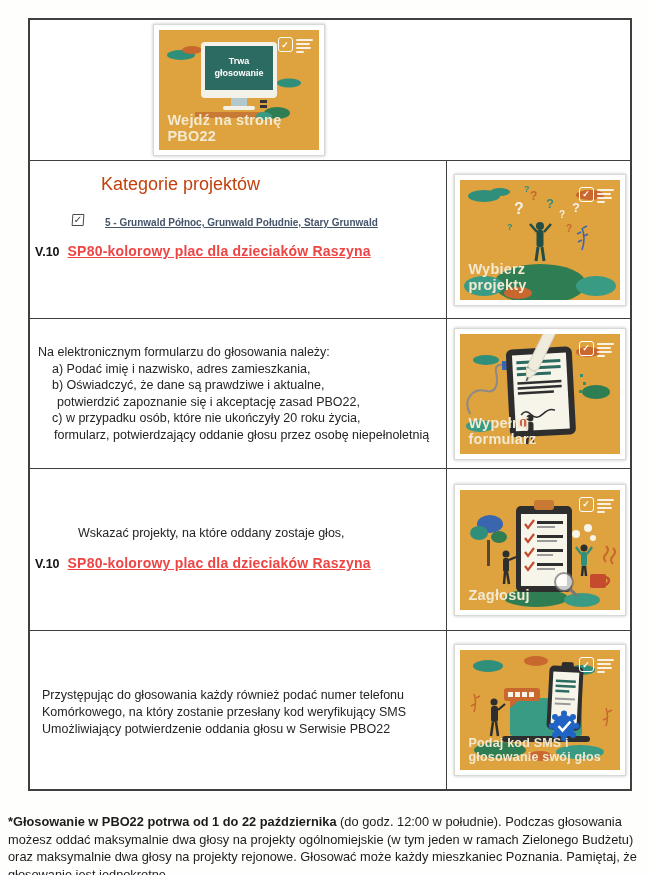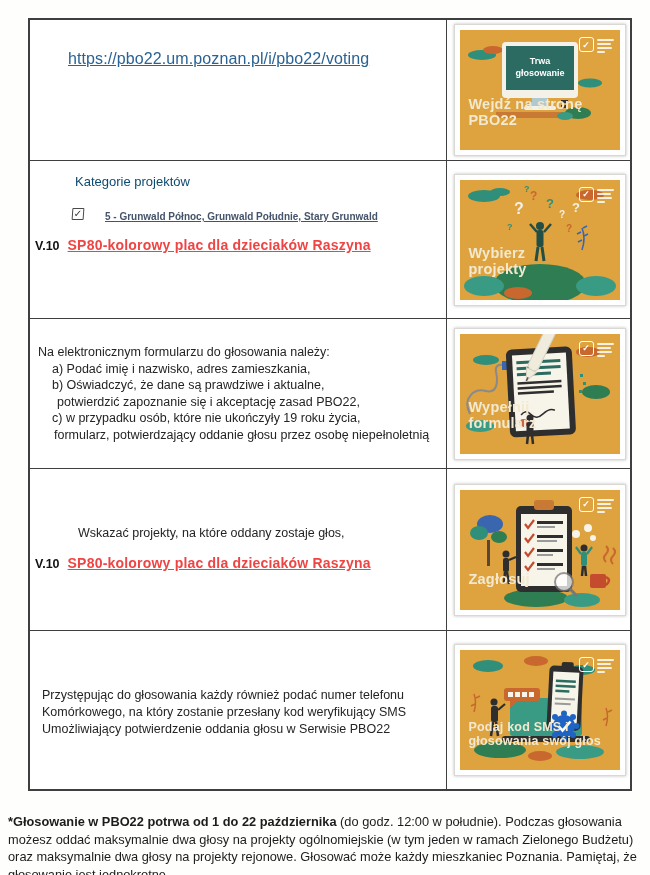--- a/index.html
+++ b/index.html
@@ -16,21 +16,21 @@
   }
   .trow{display:grid;grid-template-columns:417px 185px;border-top:1.5px solid #3f3f3f;}
   .trow:first-child{border-top:none;}
   .cell-text{position:relative;border-right:1.5px solid #3f3f3f;overflow:hidden;}
   .cell-img{display:flex;align-items:center;justify-content:center;}
   .h1{height:140px}.h2{height:158px}.h3{height:150px}.h4{height:162px}.h5{height:159px}
 
   
   .url-line{padding:30px 0 0 38px;}
   .url{color:#2a6293;text-decoration:underline;font-size:16px;letter-spacing:.1px;}
-  .r2-heading{padding:13px 0 0 45px;font-size:13px;color:#0c4a6e;}
+  .r2-heading{padding:13px 0 0 71px;font-size:18px;color:#c2410c;}
   .r2-check-line{display:flex;margin:17px 0 0 42px;gap:21px;align-items:flex-start;}
   .checkbox{
     width:12px;height:12px;border:1.5px solid #4a4a4a;border-radius:1px;margin-top:2px;
     display:flex;align-items:center;justify-content:center;
     font-size:10px;color:#333;line-height:1;background:#fdfdfd;
     transform:skewX(-4deg);
   }
   .district{font-size:10px;font-weight:bold;color:#44546a;text-decoration:underline;margin-top:5px;}
   .project-line{margin:15px 0 0 5px;display:flex;gap:8px;align-items:baseline;}
   .r4 .project-line{margin-left:5px;}
@@ -55,21 +55,21 @@
   
   .photo{
     background:#fff;padding:5px;border:1px solid #d8d8d4;
     box-shadow:0 0 3px rgba(0,0,0,.25);
   }
   .art{
     position:relative;width:160px;height:120px;background:#dea23e;overflow:hidden;
   }
   .art svg{position:absolute;inset:0;}
   .caption{
-    position:absolute;left:9px;bottom:22px;color:#f2e9d0;font-weight:bold;
+    position:absolute;left:9px;bottom:6px;color:#f2e9d0;font-weight:bold;
     font-size:14.5px;line-height:1.12;letter-spacing:.2px;
   }
   .cap1{width:122px;} .cap2{width:82px;} .cap3{width:92px;} .cap5{width:150px;font-size:12.5px;}
   .pbo-logo{position:absolute;top:7px;right:6px;display:flex;gap:3px;align-items:flex-start;}
   .logo-box{
     width:15px;height:15px;border:1.7px solid #fff;border-radius:3px;color:#fff;
     font-size:9px;display:flex;align-items:center;justify-content:center;font-weight:bold;
   }
   .logo-lines i{display:block;height:2px;background:#fff;opacity:.85;margin:2px 0;border-radius:1px;}
   .logo-lines i:nth-child(1){width:17px;}
@@ -77,25 +77,20 @@
   .logo-lines i:nth-child(3){width:15px;}
   .logo-lines i:nth-child(4){width:8px;}
 </style>
 </head>
 <body>
 
 <div class="sheet">
   <div class="doc-table">
 
     <div class="trow h1">
-      <div class="cell-text">
-        <div class="url-line">
-          <a class="url" href="#">https://pbo22.um.poznan.pl/i/pbo22/voting</a>
-        </div>
-      </div>
       <div class="cell-img">
         <div class="photo">
           <div class="art">
             <svg viewBox="0 0 160 120">
               <ellipse cx="22" cy="25" rx="14" ry="5" fill="#2f8f7a"></ellipse>
               <ellipse cx="33" cy="20" rx="10" ry="4" fill="#c8682f"></ellipse>
               <ellipse cx="130" cy="53" rx="12" ry="4.5" fill="#2f8f7a"></ellipse>
               <rect x="42" y="12" width="76" height="56" rx="4" fill="#f4f1e8"></rect>
               <rect x="46" y="16" width="68" height="44" fill="#2c6b61"></rect>
               <text x="80" y="34" text-anchor="middle" font-size="9" font-weight="bold" fill="#fff">Trwa</text>
@@ -182,21 +177,21 @@
       </div>
     </div>
 
     <div class="trow h3">
       <div class="cell-text">
         <div class="para para3">
           <div>Na elektronicznym formularzu do głosowania należy:</div>
           <div class="ind1">a) Podać imię i nazwisko, adres zamieszkania,</div>
           <div class="ind1">b) Oświadczyć, że dane są prawdziwe i aktualne,</div>
           <div class="ind2">potwierdzić zapoznanie się i akceptację zasad PBO22,</div>
-          <div class="ind1">c) w przypadku osób, które nie ukończyły 19 roku życia,</div>
+          <div class="ind1">c) w przypadku osób, które nie ukończyły 20 roku życia,</div>
           <div class="ind4">formularz, potwierdzający oddanie głosu przez osobę niepełnoletnią</div>
         </div>
       </div>
       <div class="cell-img">
         <div class="photo">
           <div class="art">
             <svg viewBox="0 0 160 120">
               <ellipse cx="26" cy="26" rx="13" ry="5" fill="#2f8f7a"></ellipse>
               <ellipse cx="128" cy="18" rx="12" ry="5" fill="#c8682f"></ellipse>
               <ellipse cx="136" cy="58" rx="14" ry="7" fill="#2f7d52"></ellipse>
@@ -384,21 +379,21 @@
             </svg>
             <div class="pbo-logo">
               <span class="logo-box">✓</span>
               <span class="logo-lines">
                   <i></i>
                   <i></i>
                   <i></i>
                   <i></i>
                 </span>
             </div>
-            <div class="caption cap5">Podaj kod SMS i głosowania swój głos</div>
+            <div class="caption cap5">Podaj kod SMS i głosowanie swój głos</div>
           </div>
         </div>
       </div>
     </div>
 
   </div>
 
   <div class="footnote">
     <b>*Głosowanie w PBO22 potrwa od 1 do 22 października</b><span> (do godz. 12:00 w południe). Podczas głosowania możesz oddać maksymalnie dwa głosy na projekty ogólnomiejskie (w tym jeden w ramach Zielonego Budżetu) oraz maksymalnie dwa głosy na projekty rejonowe. Głosować może każdy mieszkaniec Poznania. Pamiętaj, że głosowanie jest jednokrotne.</span>
   </div>

